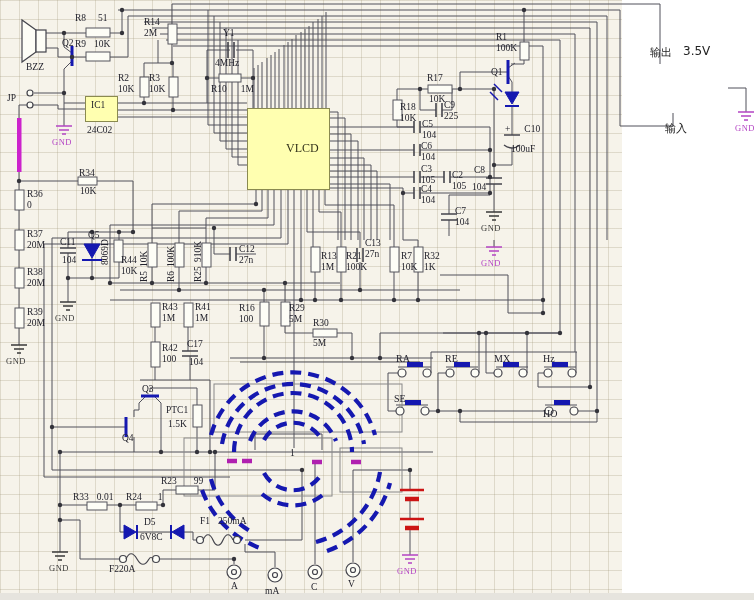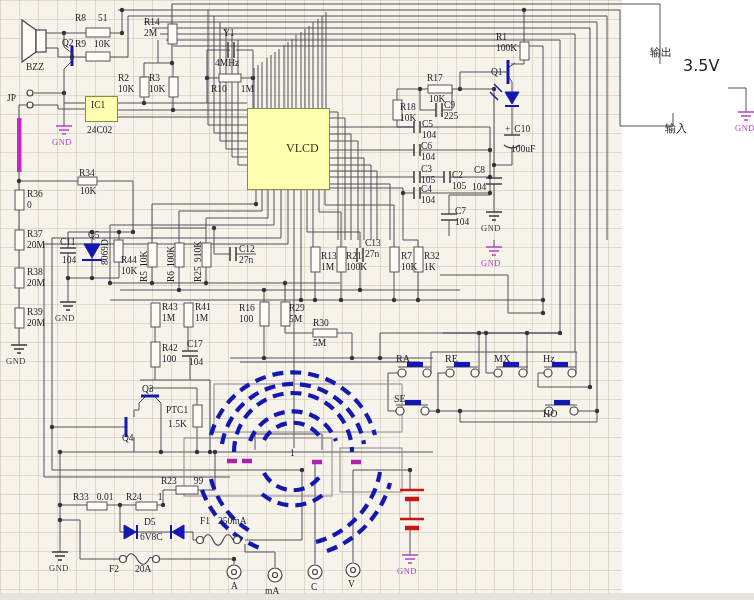--- a/index.html
+++ b/index.html
@@ -309,42 +309,42 @@
     </g>
   </svg>
 
   <div class="chipbox" style="left:247px;top:108px;width:83px;height:82px"></div>
   <div class="chiplbl" style="left:286px;top:141px">VLCD</div>
   <div class="chipbox" style="left:85px;top:96px;width:33px;height:26px"></div>
   <div class="p" style="left:91px;top:100px">IC1</div>
   <div class="p" style="left:87px;top:125px">24C02</div>
 
   <div class="cnl" style="left:650px;top:45px">输出</div>
-  <div class="cnl" style="left:683px;top:56px;font-size:16px">3.5V</div>
+  <div class="cnl" style="left:683px;top:44px;font-size:12px">3.5V</div>
   <div class="cnl" style="left:665px;top:121px">输入</div>
 
   <div class="p" style="left:290px;top:448px">1</div>
 
   <div class="p" style="left:26px;top:62px">BZZ</div>
   <div class="p" style="left:62px;top:38px">Q2</div>
   <div class="p" style="left:7px;top:93px">JP</div>
   <div class="p" style="left:491px;top:67px">Q1</div>
   <div class="p" style="left:142px;top:384px">Q3</div>
   <div class="p" style="left:122px;top:433px">Q4</div>
   <div class="p" style="left:88px;top:230px">Q5</div>
   <div class="p vlab" style="left:100px;top:233px;height:32px">8069D</div>
 
   <div class="p row" style="left:75px;top:13px"><b>R8</b><i style="margin-left:12px">51</i></div>
   <div class="p row" style="left:75px;top:39px"><b>R9</b><i>10K</i></div>
   <div class="p row" style="left:211px;top:84px"><b>R10</b><i style="margin-left:14px">1M</i></div>
   <div class="p row" style="left:161px;top:476px"><b>R23</b><i style="margin-left:17px">99</i></div>
   <div class="p row" style="left:73px;top:492px"><b>R33</b><i>0.01</i></div>
   <div class="p row" style="left:126px;top:492px"><b>R24</b><i style="margin-left:16px">1</i></div>
   <div class="p row" style="left:200px;top:516px"><b>F1</b><i>250mA</i></div>
-  <div class="p row" style="left:109px;top:564px"><b>F2</b><i style="margin-left:16px">20A</i></div>
+  <div class="p row" style="left:109px;top:564px"><b>F2</b><i style="margin-left:0">20A</i></div>
 
   <div class="p col" style="left:144px;top:17px">
       <b>R14</b>
       <i>2M</i>
     </div>
   <div class="p col" style="left:118px;top:73px">
       <b>R2</b>
       <i>10K</i>
     </div>
   <div class="p col" style="left:149px;top:73px">
@@ -463,21 +463,21 @@
   <div class="p" style="left:474px;top:165px">C8</div>
   <div class="p" style="left:472px;top:182px">104</div>
   <div class="p" style="left:187px;top:339px">C17</div>
   <div class="p" style="left:189px;top:357px">104</div>
   <div class="p" style="left:313px;top:318px">R30</div>
   <div class="p" style="left:313px;top:338px">5M</div>
   <div class="p" style="left:166px;top:405px">PTC1</div>
   <div class="p" style="left:168px;top:419px">1.5K</div>
   <div class="p" style="left:144px;top:517px">D5</div>
   <div class="p" style="left:140px;top:532px">6V8C</div>
-  <div class="p row" style="left:505px;top:124px"><b>+</b><i style="margin-left:4px">C10</i></div>
+  <div class="p row" style="left:505px;top:124px"><b>+</b><i style="margin-left:14px">C10</i></div>
   <div class="p" style="left:511px;top:144px">100uF</div>
 
   <div class="p vlab" style="left:139px;top:238px;height:44px"><b>R5</b><i>10K</i></div>
   <div class="p vlab" style="left:166px;top:238px;height:44px"><b>R6</b><i>100K</i></div>
   <div class="p vlab" style="left:193px;top:238px;height:44px"><b>R25</b><i>910K</i></div>
 
   <div class="p btn" style="left:396px;top:354px">RA</div>
   <div class="p btn" style="left:445px;top:354px">RE</div>
   <div class="p btn" style="left:494px;top:354px">MX</div>
   <div class="p btn" style="left:543px;top:354px">Hz</div>

